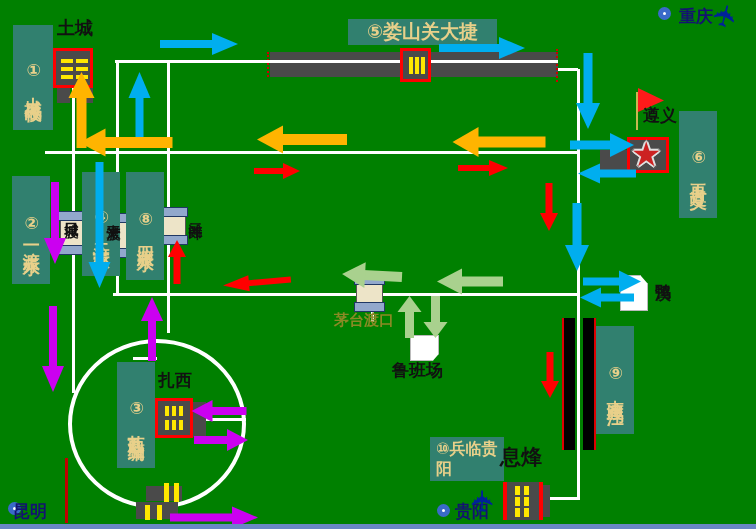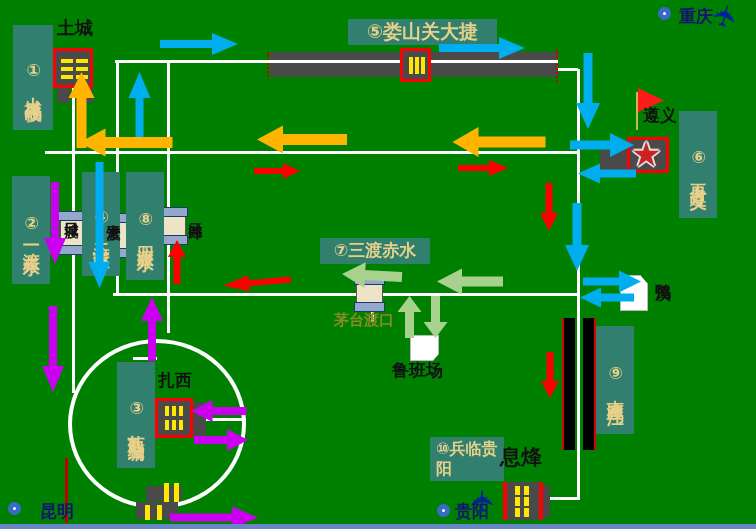--- a/index.html
+++ b/index.html
@@ -131,42 +131,41 @@
     <div class="road" style="left: 370.5px; top: 294px; width: 3px; height: 28px;"></div>
     <div class="road" style="left: 192px; top: 417.5px; width: 54px; height: 3px;"></div>
     <div class="road" style="left: 133px; top: 356.5px; width: 24px; height: 3px;"></div>
     <div class="road" style="left: 542px; top: 496.5px; width: 36px; height: 3px;"></div>
     <div class="evt v" style="left: 13px; top: 25px; width: 40px; height: 105px; font-size: 17px;">①土城战役</div>
     <div class="evt v" style="left: 12px; top: 176px; width: 38px; height: 108px; font-size: 17px;">②一渡赤水</div>
     <div class="evt v" style="left: 117px; top: 362px; width: 38px; height: 106px; font-size: 17px;">③扎西整编</div>
     <div class="evt v" style="left: 82px; top: 172px; width: 38px; height: 104px; font-size: 17px;">④二渡赤水</div>
     <div class="evt" style="left: 348px; top: 19px; width: 149px; height: 26px; font-size: 19px;">⑤娄山关大捷</div>
     <div class="evt v" style="left: 679px; top: 111px; width: 38px; height: 107px; font-size: 17px;">⑥再占遵义</div>
-    <div class="evt" style="left: 320px; top: 238px; width: 110px; height: 26px; font-size: 17px;">⑦三渡赤水</div>
     <div class="evt v" style="left: 126px; top: 172px; width: 38px; height: 108px; font-size: 17px;">⑧四渡赤水</div>
     <div class="evt v" style="left: 596px; top: 326px; width: 38px; height: 108px; font-size: 17px;">⑨南渡乌江</div>
     <div class="evt" style="left: 430px; top: 437px; width: 74px; height: 44px; font-size: 16px; flex-wrap: wrap; padding: 2px 6px; text-align: left;">⑩兵临贵阳</div>
     <div class="place" style="left: 57px; top: 16px; font-size: 18px; color: rgb(17, 17, 17);">土城</div>
     <div class="place" style="left: 643px; top: 104px; font-size: 17px; color: rgb(17, 17, 17);">遵义</div>
     <div class="place v" style="left: 63px; top: 212px; font-size: 14px; color: rgb(17, 17, 17);">城渡口</div>
     <div class="place v" style="left: 105px; top: 214px; font-size: 14px; color: rgb(17, 17, 17);">太平渡</div>
     <div class="place v" style="left: 187px; top: 213px; font-size: 14px; color: rgb(17, 17, 17);">二郎滩</div>
     <div class="place" style="left: 334px; top: 311px; font-size: 15px; color: rgb(138, 138, 37);">茅台渡口</div>
     <div class="place" style="left: 392px; top: 359px; font-size: 17px; color: rgb(17, 17, 17);">鲁班场</div>
     <div class="place v" style="left: 652px; top: 272px; font-size: 16px; color: rgb(17, 17, 17);">鸭溪</div>
     <div class="place" style="left: 158px; top: 369px; font-size: 17px; color: rgb(17, 17, 17);">扎西</div>
     <div class="place" style="left: 500px; top: 443px; font-size: 21px; color: rgb(17, 17, 17);">息烽</div>
     <div class="ring" style="left: 658px; top: 7px;"></div>
     <div class="cityname" style="left: 679px; top: 5px;">重庆</div>
     <div class="plane" style="left: 713px; top: 1px; transform: rotate(-75deg);">✈</div>
     <div class="ring" style="left: 437px; top: 504px;"></div>
     <div class="cityname" style="left: 455px; top: 500px;">贵阳</div>
     <div class="plane" style="left: 470px; top: 486px; transform: rotate(-90deg);">✈</div>
     <div class="ring" style="left: 8px; top: 502px;"></div>
-    <div class="cityname" style="left: 40px; top: 500px;">昆明</div>
+    <div class="cityname" style="left: 13px; top: 500px;">昆明</div>
     <div class="arrow" style="left: 199px; top: 44px; width: 78px; height: 22px; transform: translate(-50%, -50%) rotate(0deg);">
       <div class="sh" style="position: absolute; width: 54px; height: 8px; background: rgb(0, 174, 239);"></div>
       <div class="hd" style="position: absolute; border-top: 11px solid transparent; border-bottom: 11px solid transparent; border-left: 26px solid rgb(0, 174, 239);"></div>
     </div>
     <div class="arrow" style="left: 139px; top: 107px; width: 70px; height: 23px; transform: translate(-50%, -50%) rotate(-90deg);">
       <div class="sh" style="position: absolute; width: 46px; height: 8px; background: rgb(0, 174, 239);"></div>
       <div class="hd" style="position: absolute; border-top: 11.5px solid transparent; border-bottom: 11.5px solid transparent; border-left: 26px solid rgb(0, 174, 239);"></div>
     </div>
     <div class="arrow" style="left: 482px; top: 48px; width: 86px; height: 22px; transform: translate(-50%, -50%) rotate(0deg);">
       <div class="sh" style="position: absolute; width: 62px; height: 8px; background: rgb(0, 174, 239);"></div>

